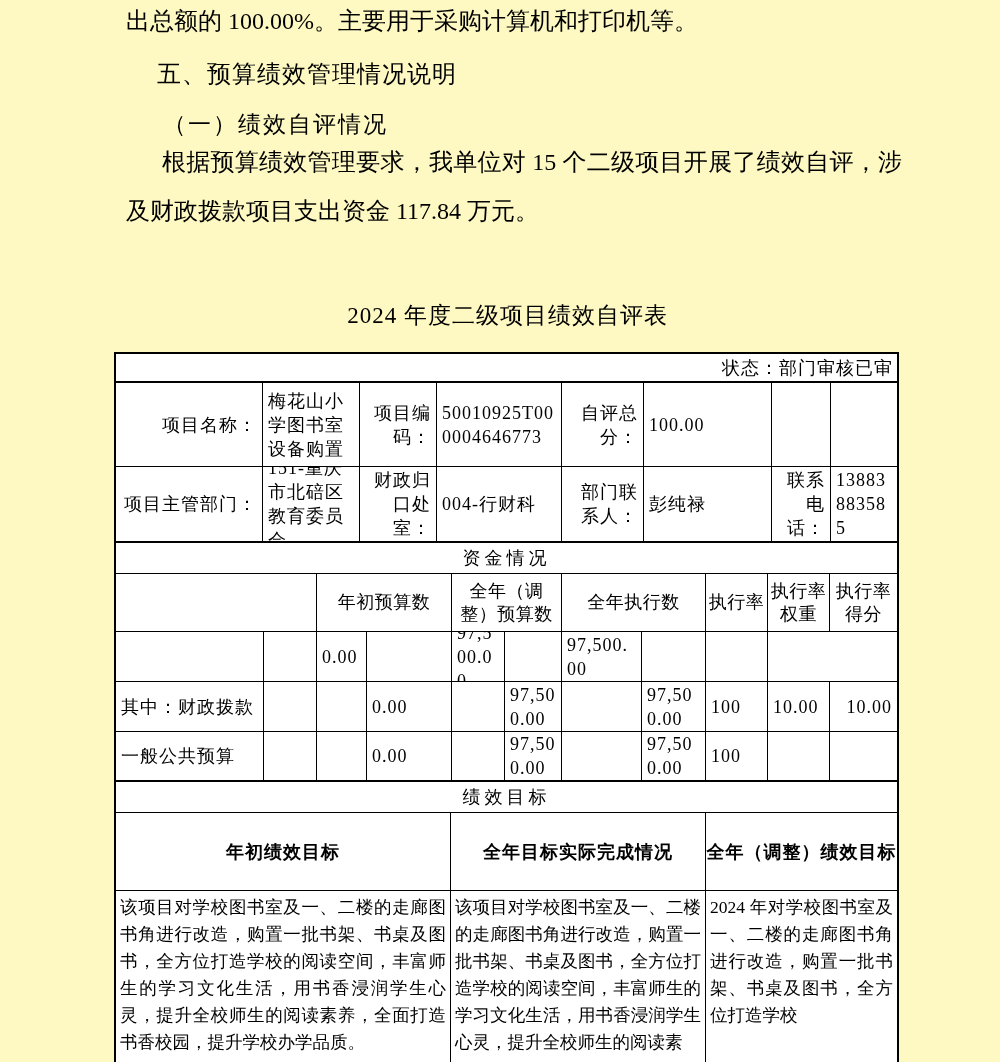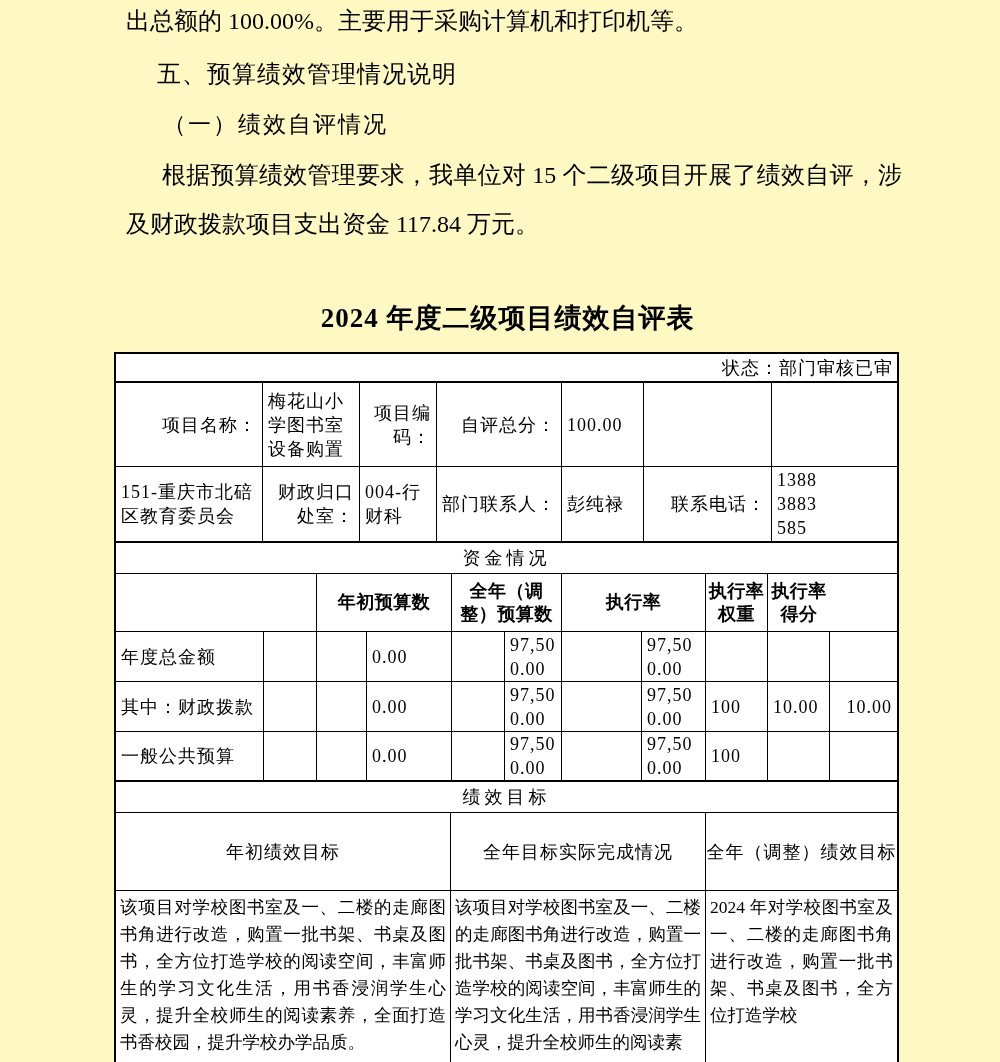--- a/index.html
+++ b/index.html
@@ -13,26 +13,26 @@
 
   
   .line1 { position: absolute; left: 126px; top: 5px; width: 780px; font-size: 24px; margin: 0; }
   .heading {
     position: absolute; left: 157px; top: 58px; margin: 0;
     font-size: 24px; font-weight: normal; letter-spacing: 1px;
     font-family: "Liberation Sans", "DejaVu Sans", sans-serif;
   }
   .subheading { position: absolute; left: 163px; top: 109px; margin: 0; font-size: 23px; font-weight: normal; letter-spacing: 2px; }
   .para {
-    position: absolute; left: 126px; top: 151px; width: 776px; margin: 0;
+    position: absolute; left: 126px; top: 138px; width: 776px; margin: 0;
     font-size: 24px; line-height: 49px; text-align: justify; text-indent: 36px;
   }
   .table-title {
     position: absolute; left: 115px; top: 300px; width: 785px;
-    text-align: center; font-size: 27px; font-weight: bold; letter-spacing: 1px;
+    text-align: center; font-size: 23px; font-weight: normal; letter-spacing: 1px;
   }
 
   
   .gtable {
     position: absolute; left: 114px; top: 352px; width: 785px; height: 760px;
     border: 2px solid #000; background: #fff;
   }
   .trow { display: grid; border-bottom: 1px solid #000; }
   .trow > div {
     border-right: 1px solid #000; overflow: hidden;
@@ -44,28 +44,28 @@
   .r-status { grid-template-columns: 1fr; height: 29px; border-bottom-width: 2px; }
   .r-status > div { justify-content: flex-end; text-align: right; padding-right: 4px; line-height: 22px; }
 
   .r-info  { grid-template-columns: 147px 97px 77px 125px 82px 128px 59px 66px; }
   .r-info1 { height: 84px; }
   .r-info2 { height: 76px; border-bottom-width: 2px; }
 
   .r-sect { grid-template-columns: 1fr; height: 31px; }
   .r-sect > div { justify-content: center; text-align: left; letter-spacing: 4px; line-height: 20px; }
 
-  .r-fhdr  { grid-template-columns: 201px 135px 110px 144px 62px 62px 67px; height: 58px; font-weight: bold; }
+  .r-fhdr  { grid-template-columns: 201px 135px 110px 144px 62px 62px 67px; height: 58px; }
   .r-fhdr > div { justify-content: center; text-align: center; padding: 1px 2px; letter-spacing: 0.5px; line-height: 23px; }
 
   .r-funds { grid-template-columns: 148px 53px 50px 85px 53px 57px 80px 64px 62px 62px 67px; height: 50px; }
   .r-f3 { border-bottom-width: 2px; }
 
   .r-ghdr { grid-template-columns: 335px 255px 191px; height: 78px; }
-  .r-ghdr > div { justify-content: center; text-align: center; padding: 1px 0; letter-spacing: 1px; }
+  .r-ghdr > div { justify-content: center; text-align: center; padding: 1px 0; letter-spacing: 1px; font-weight: bold; }
 
   .r-gbody { grid-template-columns: 335px 255px 191px; height: 200px; border-bottom: none; }
   .r-gbody > div {
     align-items: flex-start; display: block;
     font-size: 17.5px; letter-spacing: 0; line-height: 27px;
     text-align: justify; padding: 3px 4px;
   }
 
   .lab { justify-content: flex-end; text-align: right; padding-right: 6px; }
   .val { justify-content: flex-start; text-align: left; word-break: break-all; letter-spacing: 0; padding: 2px; line-height: 23px; }
@@ -88,51 +88,53 @@
   <div class="gtable">
 
     <div class="trow r-status">
       <div>状态：部门审核已审</div>
     </div>
 
     <div class="trow r-info r-info1">
       <div class="lab">项目名称：</div>
       <div class="val">梅花山小学图书室设备购置</div>
       <div class="lab">项目编码：</div>
+      <div class="val code">50010925T000004646773</div>
       <div class="lab">自评总分：</div>
       <div class="val">100.00</div>
       <div class="val"></div>
       <div class="val"></div>
     </div>
 
     <div class="trow r-info r-info2">
+      <div class="lab">项目主管部门：</div>
       <div class="val">151-重庆市北碚区教育委员会</div>
       <div class="lab">财政归口处室：</div>
       <div class="val">004-行财科</div>
       <div class="lab">部门联系人：</div>
       <div class="val">彭纯禄</div>
       <div class="lab">联系电话：</div>
       <div class="val">13883883585</div>
     </div>
 
     <div class="trow r-sect">
       <div>资金情况</div>
     </div>
 
     <div class="trow r-fhdr">
       <div></div>
       <div>年初预算数</div>
       <div>全年（调整）预算数</div>
+      <div>全年执行数</div>
       <div>执行率</div>
       <div>执行率权重</div>
       <div>执行率得分</div>
     </div>
 
     <div class="trow r-funds">
-      <div>年度总金额</div>
       <div></div>
       <div></div>
       <div class="num">0.00</div>
       <div></div>
       <div class="num">97,500.00</div>
       <div></div>
       <div class="num">97,500.00</div>
       <div class="num"></div>
       <div class="num"></div>
       <div class="num rt"></div>

